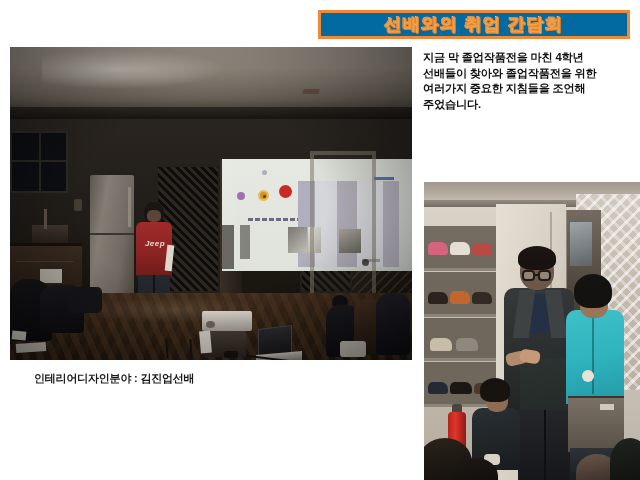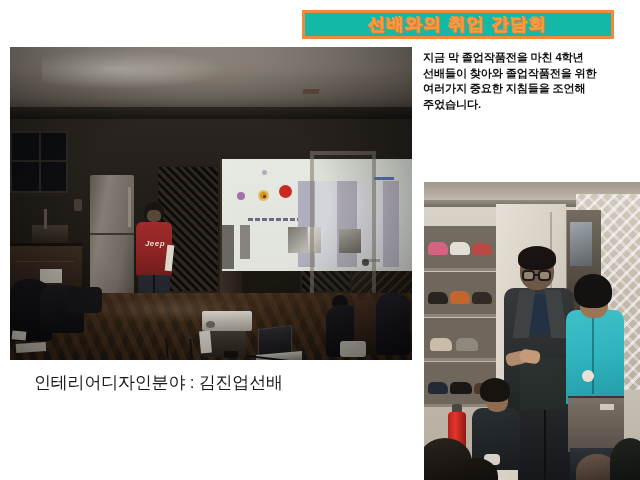--- a/index.html
+++ b/index.html
@@ -11,26 +11,26 @@
     width: 640px;
     height: 480px;
     position: relative;
     overflow: hidden;
     font-family: "Liberation Sans", sans-serif;
   }
 
   
   .title-box {
     position: absolute;
-    left: 302px;
+    left: 318px;
     top: 10px;
     width: 312px;
     height: 29px;
     border: 3px solid #ED8B3A;
-    background: #14b8a6;
+    background: #0369a1;
     box-sizing: border-box;
     display: flex;
     align-items: center;
     justify-content: center;
   }
   .title-text {
     font-size: 17px;
     font-weight: bold;
     letter-spacing: 1.5px;
     color: #F0A24A;
@@ -365,22 +365,22 @@
     position: absolute; inset: 0;
     background: radial-gradient(ellipse at 48% 50%, rgba(0,0,0,0) 42%, rgba(0,0,0,.55) 100%);
     pointer-events: none;
   }
 
   
   .caption {
     position: absolute;
     left: 34px;
     top: 371px;
-    font-size: 17px;
-    font-weight: normal;
+    font-size: 11px;
+    font-weight: bold;
     color: #1a1a1a;
     letter-spacing: -0.2px;
     white-space: nowrap;
   }
 
   
   .photo-right {
     position: absolute;
     left: 424px;
     top: 182px;

